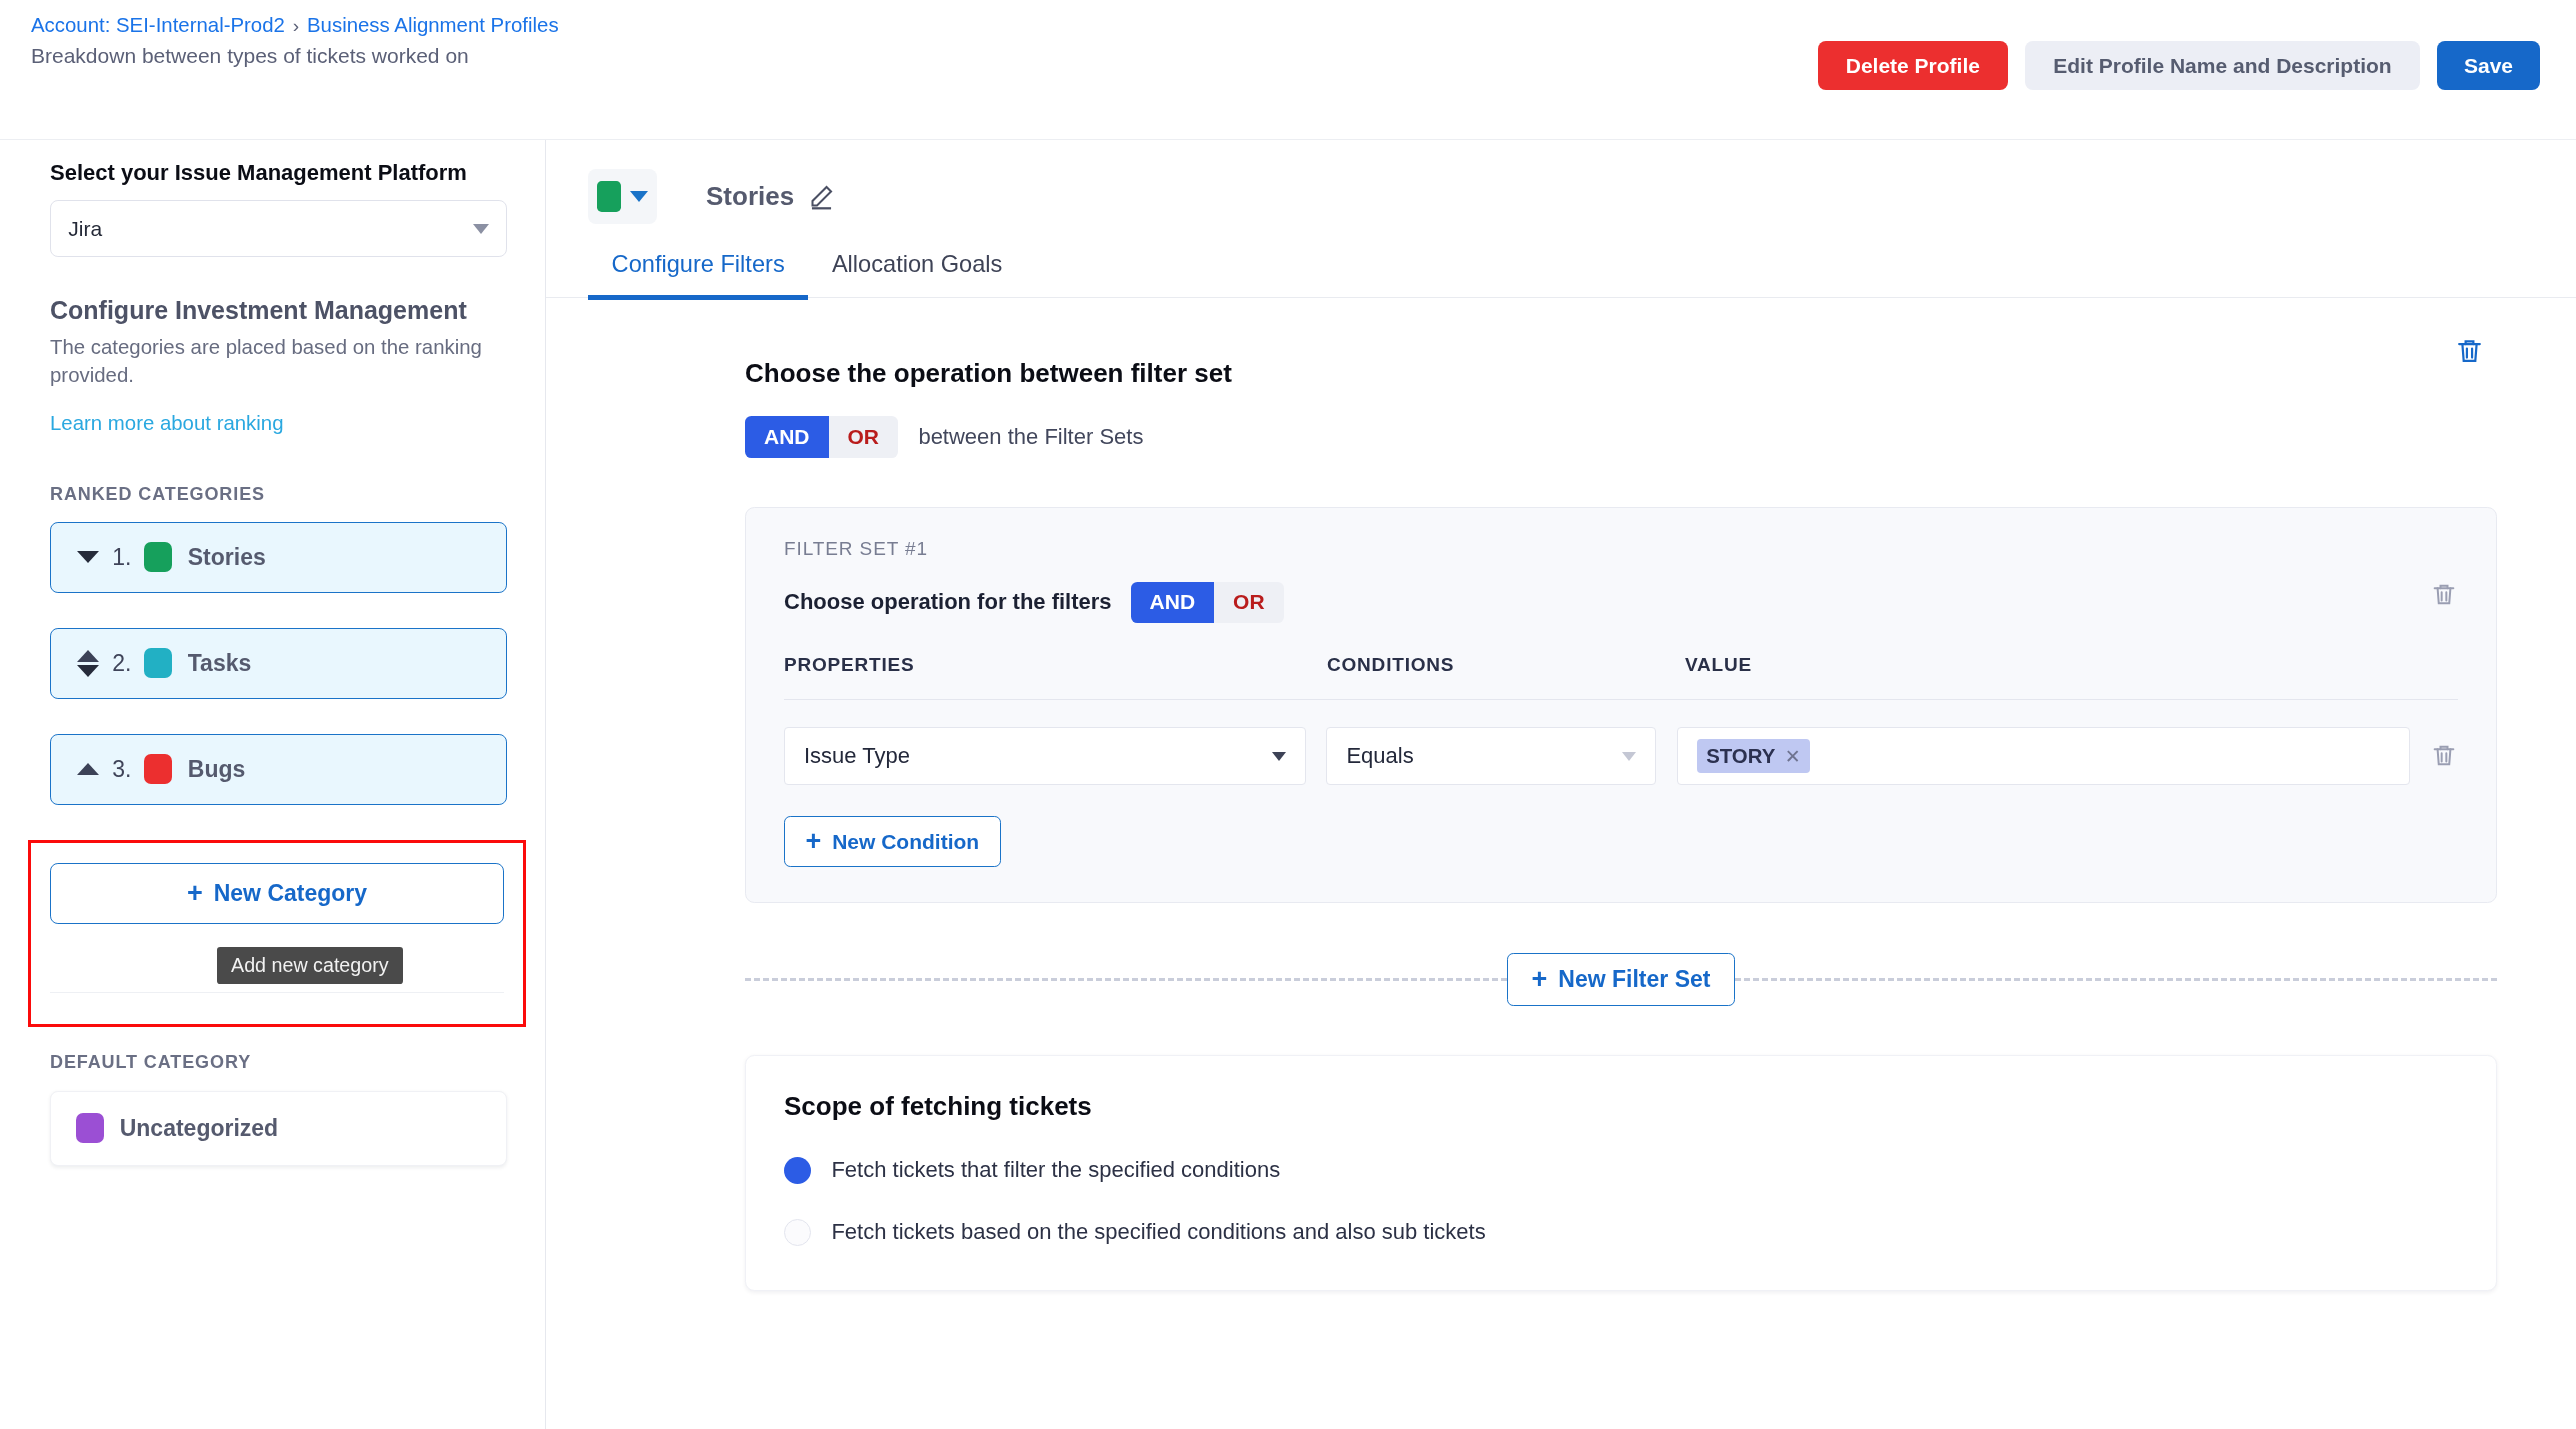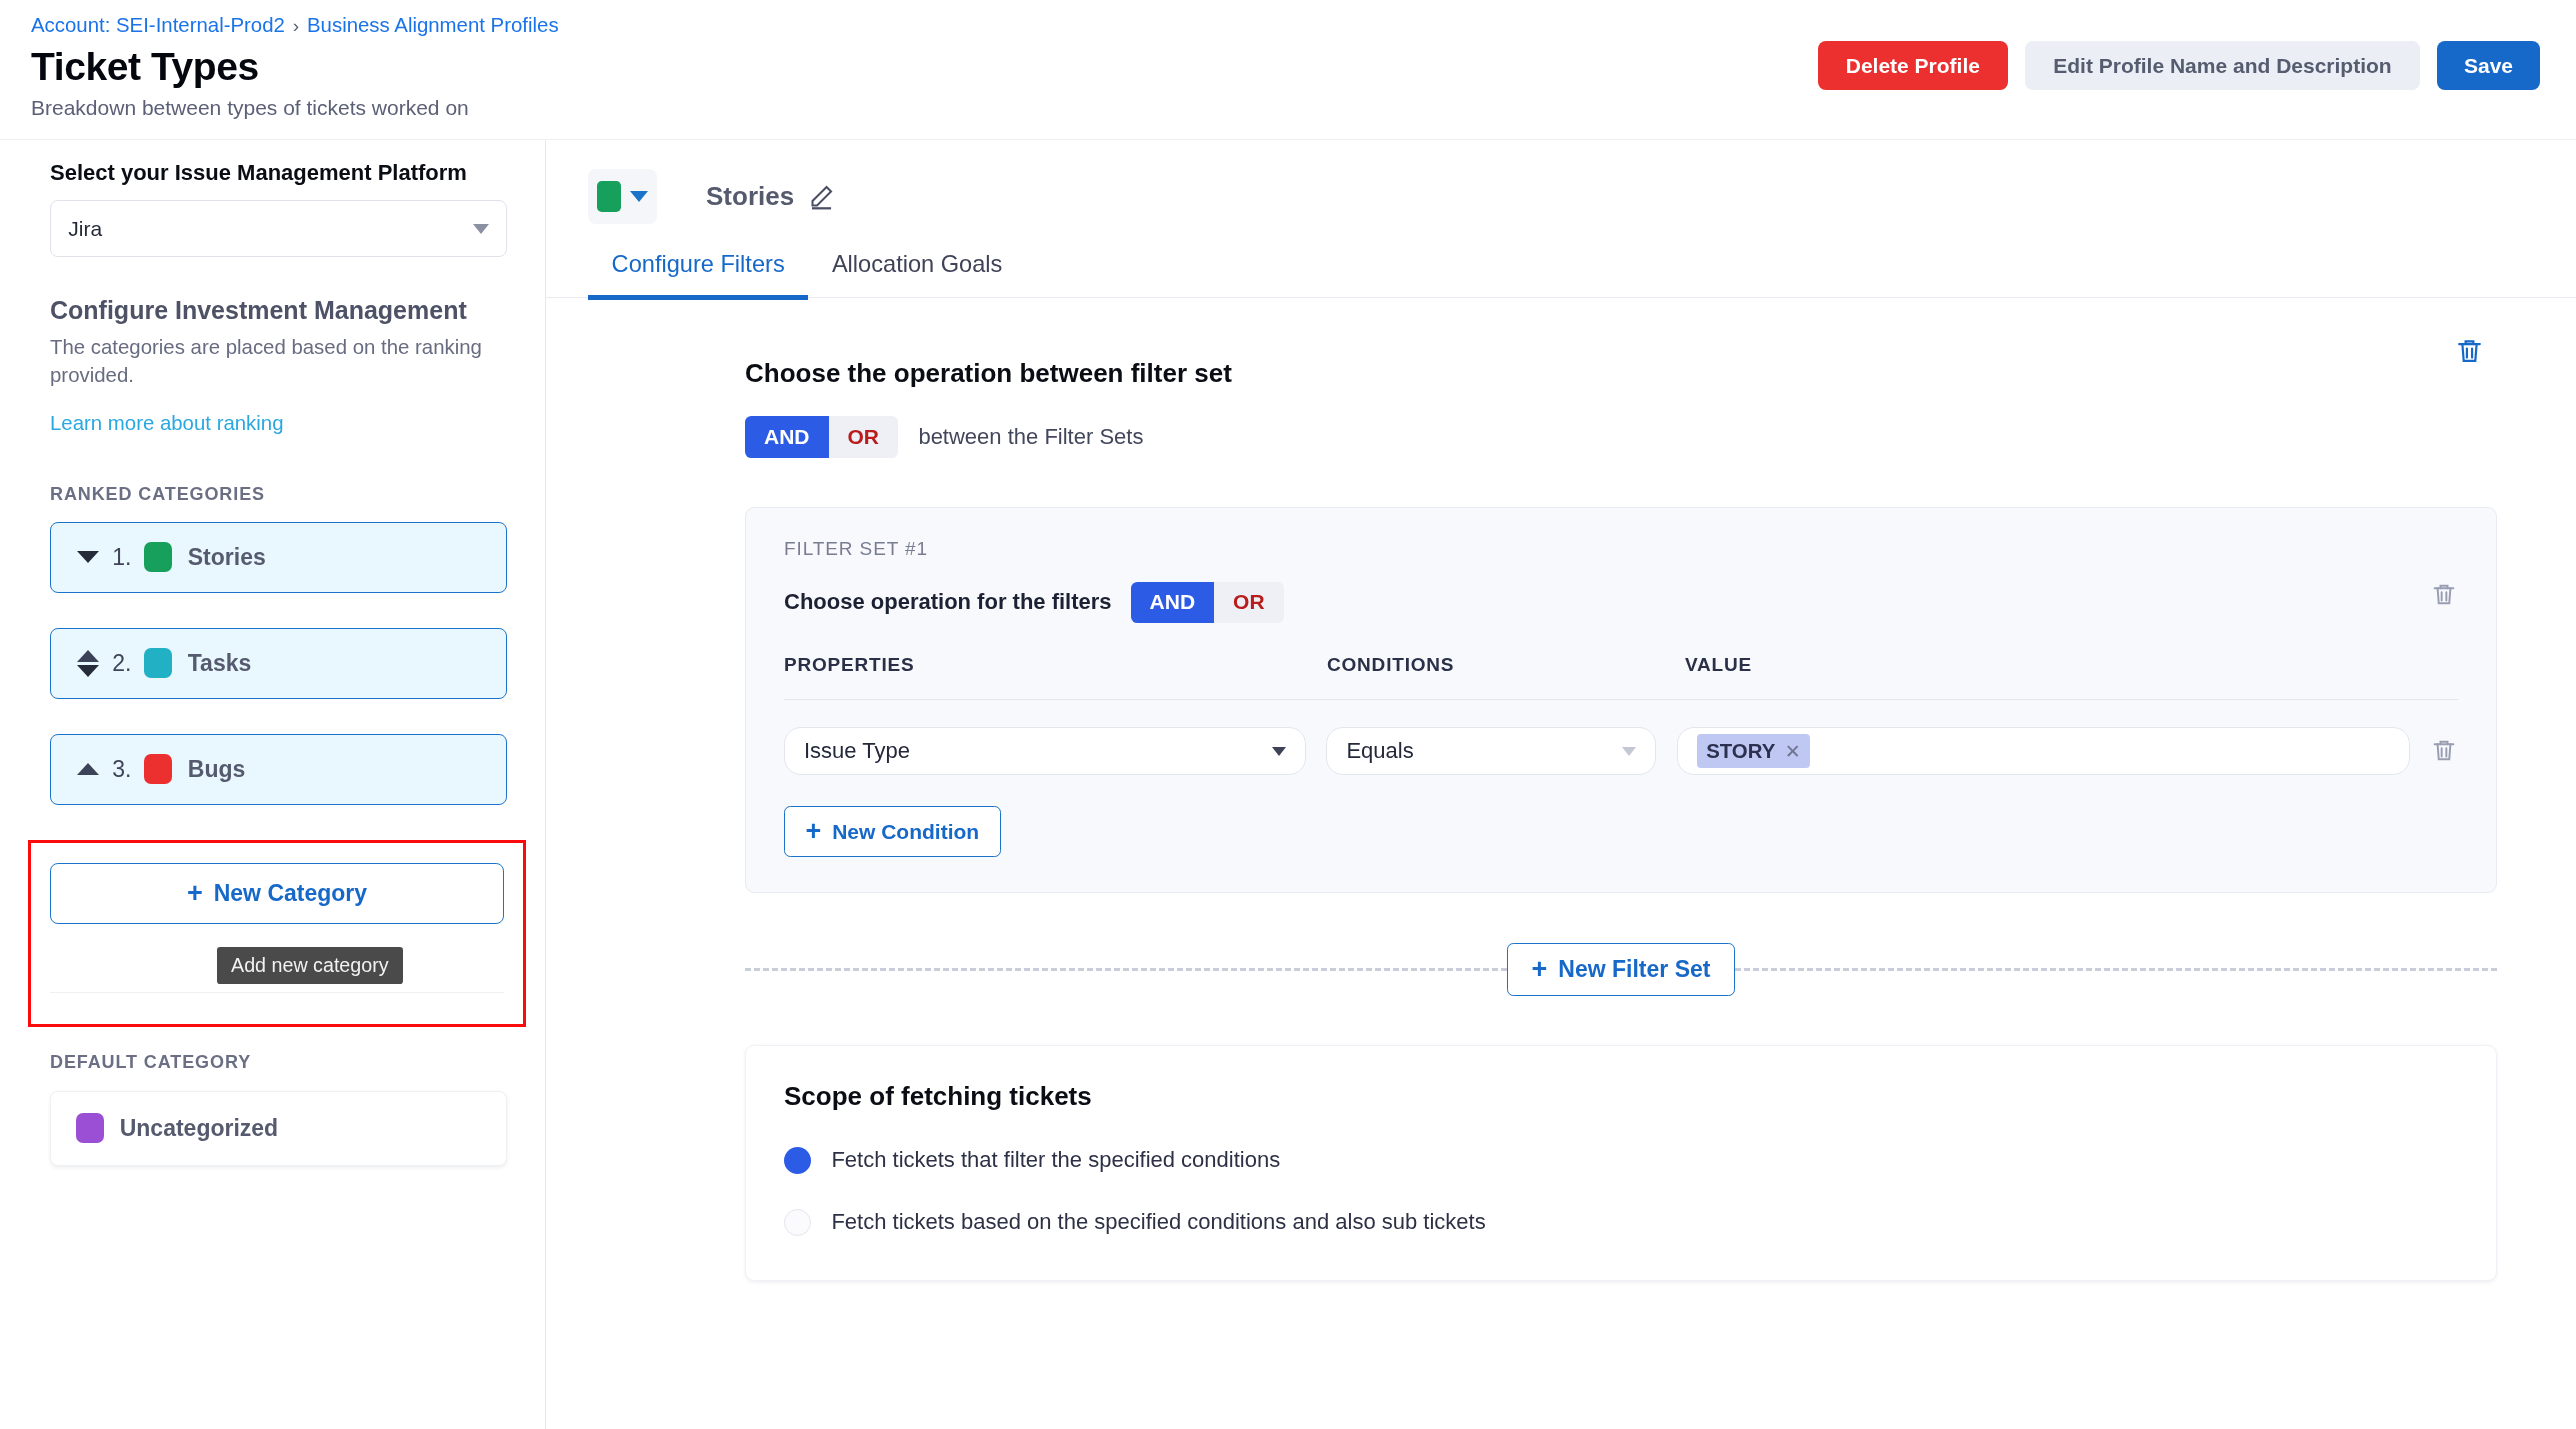--- a/index.html
+++ b/index.html
@@ -134,21 +134,21 @@
   .fs-oprow { display:flex; align-items:center; gap:19px; margin-top:22px; }
   .fs-optext { font-size:22px; font-weight:bold; color:#1c2133; }
   .col-heads { display:flex; margin-top:31px; font-size:19px; letter-spacing:0.8px; font-weight:bold; color:#2a3048; }
   .ch-props { width:543px; }
   .ch-conds { width:358px; }
   .ch-value { flex:1; }
   .divider { border:0; border-top:1.6px solid #e4e6ee; margin:23.6px 0 0 0; }
 
   .cond-row { display:flex; align-items:center; gap:20.4px; margin-top:27px; }
   .ipt {
-    height:48px; background:#fff; border:1.6px solid #e4e6ee; border-radius:17px;
+    height:58px; background:#fff; border:1.6px solid #e4e6ee; border-radius:4px;
     display:flex; align-items:center; justify-content:space-between;
     padding:0 19px; font-size:22px; color:#23283a; cursor:pointer;
   }
   .ipt.props { width:522px; }
   .ipt.conds { width:330px; }
   .ipt.value { flex:1; justify-content:flex-start; }
   .chev-sm { width:0;height:0;border-left:7.9px solid transparent;border-right:7.9px solid transparent;border-top:9.4px solid #3d4256; }
   .chev-sm.light { border-top-color:#c4c7d4; }
   .chip {
     background:#bfc8f2; color:#2c3150; font-size:20.4px; font-weight:bold;
@@ -185,21 +185,20 @@
 </style>
 </head>
 <body>
 
 <div class="page-header">
   <div class="breadcrumb">
     <a class="crumb-link">Account: SEI-Internal-Prod2</a>
     <span class="crumb-sep">›</span>
     <a class="crumb-link">Business Alignment Profiles</a>
   </div>
-  <h1 class="page-title">Ticket Types</h1>
   <div class="page-sub">Breakdown between types of tickets worked on</div>
 
   <div class="header-actions">
     <button class="btn btn-danger">Delete Profile</button>
     <button class="btn btn-muted">Edit Profile Name and Description</button>
     <button class="btn btn-primary">Save</button>
   </div>
 </div>
 
 <div class="body-wrap">

